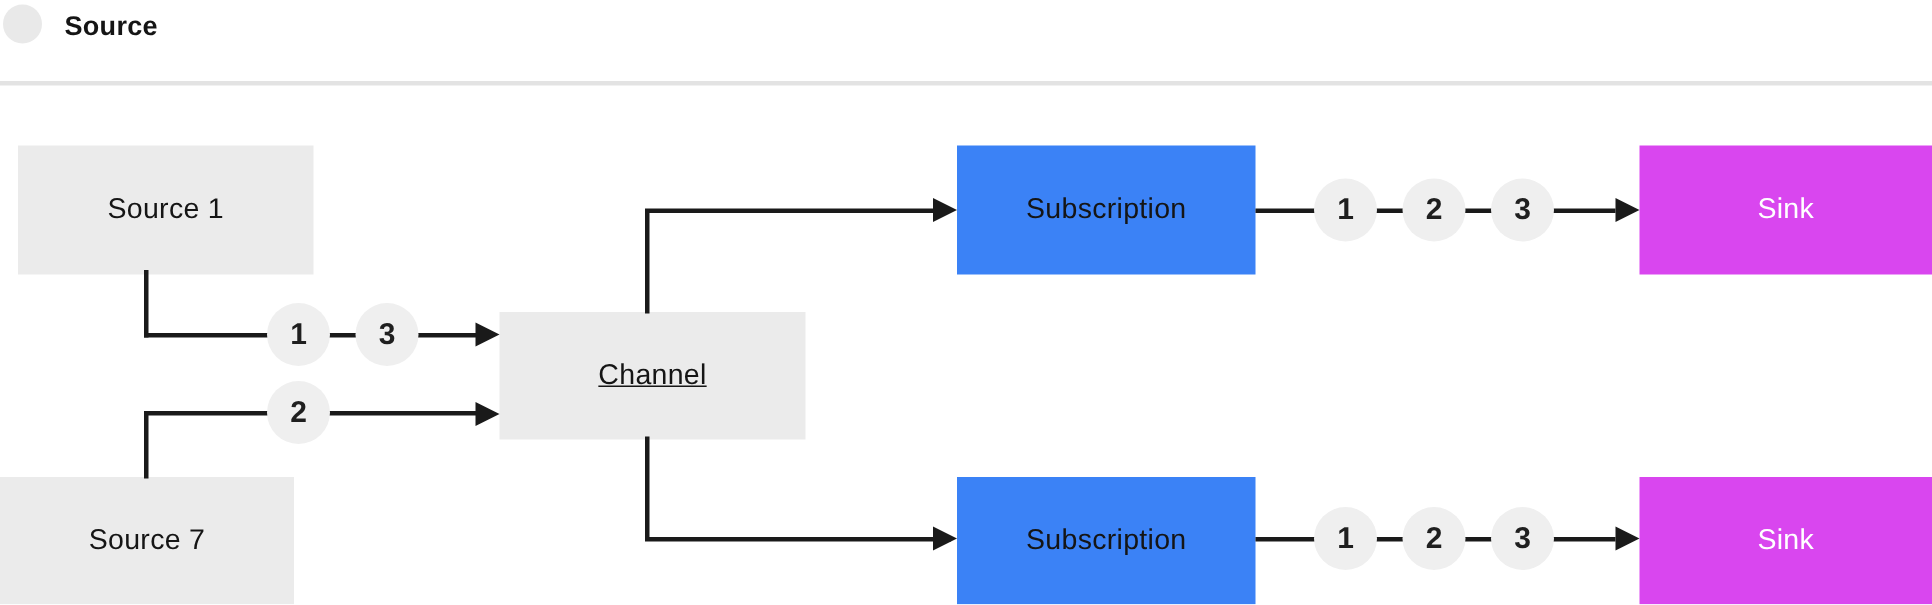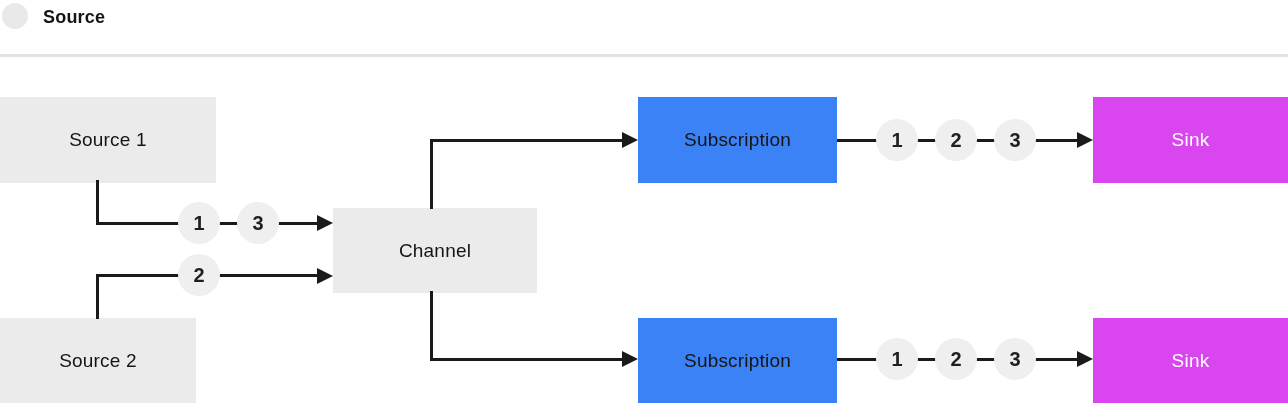--- a/index.html
+++ b/index.html
@@ -44,23 +44,23 @@
     align-items: center;
     justify-content: center;
     font-size: 19px;
     color: #151515;
     letter-spacing: 0.2px;
   }
   .node.gray  { background: #EBEBEB; }
   .node.blue-light { background: #3b82f6; }
   .node.blue  { background: #d946ef; color: #FFFFFF; font-weight: 500; }
 
-  .source1       { left: 0;      top: 97px;  width: 216px; height: 86px; text-align: right; }
+  .source1       { left: 12px;      top: 97px;  width: 197px; height: 86px; text-align: right; }
   .source2       { left: 0;      top: 318px; width: 196px; height: 85px; }
-  .channel       { left: 333px;  top: 208px; width: 204px; height: 85px; }
+  .channel       { left: 333px;  top: 208px; width: 204px; height: 85px; text-decoration: underline; }
   .subscription1 { left: 638px;  top: 97px;  width: 199px; height: 86px; }
   .subscription2 { left: 638px;  top: 318px; width: 199px; height: 85px; }
   .sink1         { left: 1093px; top: 97px;  width: 195px; height: 86px; }
   .sink2         { left: 1093px; top: 318px; width: 195px; height: 85px; }
 
   
   .line {
     position: absolute;
     background: #1A1A1A;
     z-index: 1;
@@ -154,21 +154,21 @@
   <div class="marker t3">3</div>
 
   <div class="marker b1">1</div>
   <div class="marker b2">2</div>
   <div class="marker b3">3</div>
 
   <div class="node gray source1">
     <span>Source 1</span>
   </div>
   <div class="node gray source2">
-    <span>Source 2</span>
+    <span>Source 7</span>
   </div>
   <div class="node gray channel">
     <span>Channel</span>
   </div>
   <div class="node blue-light subscription1">
     <span>Subscription</span>
   </div>
   <div class="node blue-light subscription2">
     <span>Subscription</span>
   </div>

